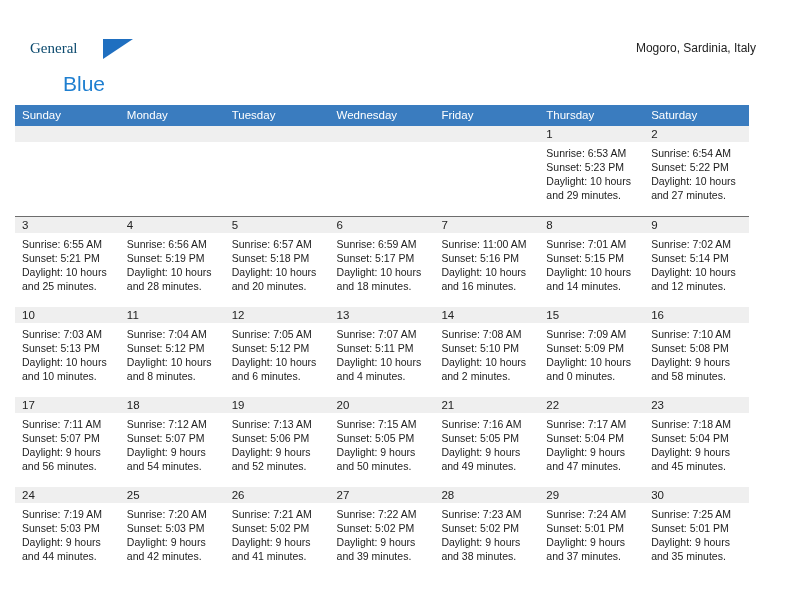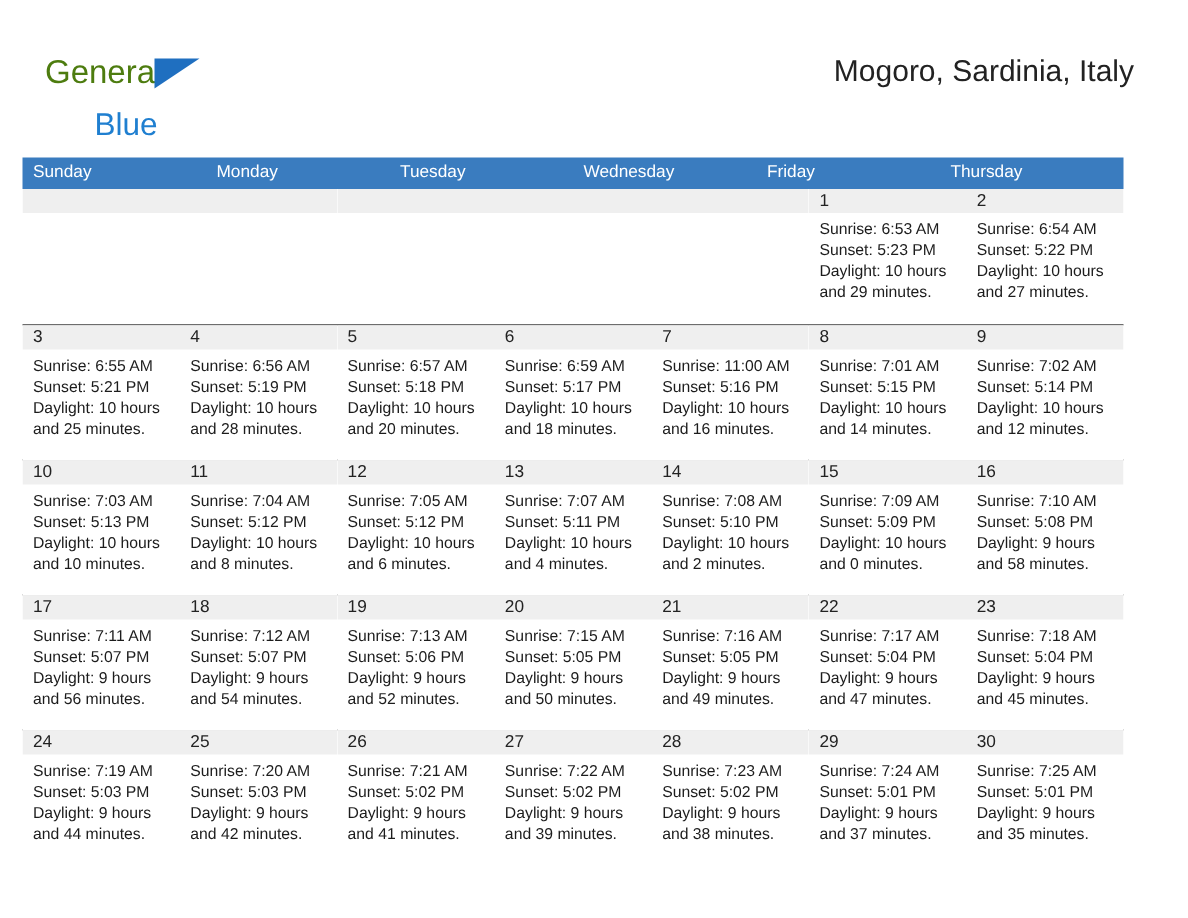--- a/index.html
+++ b/index.html
@@ -30,25 +30,25 @@
   .logo {
     position: absolute;
     left: 30px;
     top: 36px;
     width: 200px;
     height: 52px;
   }
   .logo-general {
     position: absolute;
     left: 0; top: 0;
-    font-size: 22px;
-    color: #4d7c0f;
+    font-size: 15px;
+    color: #0c4a6e;
     letter-spacing: 0px;
     line-height: 24px;
-    font-family: Liberation Sans, sans-serif;
+    font-family: Liberation Serif, serif;
   }
   .logo-triangle {
     position: absolute;
     left: 73px;
     top: 3px;
     width: 0;
     height: 0;
     border-left: 30px solid #1f6fc0;
     border-bottom: 20px solid transparent;
   }
@@ -70,21 +70,21 @@
   }
   .cal-title {
     font-size: 27px;
     color: #111111;
     line-height: 32px;
     font-weight: normal;
     margin: 0;
     font-family: "Liberation Sans", sans-serif;
   }
   .cal-subtitle {
-    font-size: 20px;
+    font-size: 12px;
     color: #222222;
     line-height: 20px;
     margin: 6px 0 0 0;
     font-family: "Liberation Sans", sans-serif;
   }
 
   
   .calendar {
     position: absolute;
     left: 15px;
@@ -168,20 +168,21 @@
 
   <div class="calendar">
 
     <div class="weekday-row">
       <div class="weekday-cell">Sunday</div>
       <div class="weekday-cell">Monday</div>
       <div class="weekday-cell">Tuesday</div>
       <div class="weekday-cell">Wednesday</div>
       <div class="weekday-cell">Friday</div>
       <div class="weekday-cell">Thursday</div>
+      <div class="weekday-cell">Saturday</div>
     </div>
 
     <div id="weeks-container">
         <div class="week-row first">
           <div class="day-cell empty-cell">
             <div class="day-number-band"></div>
           </div>
           <div class="day-cell empty-cell">
             <div class="day-number-band"></div>
           </div>

